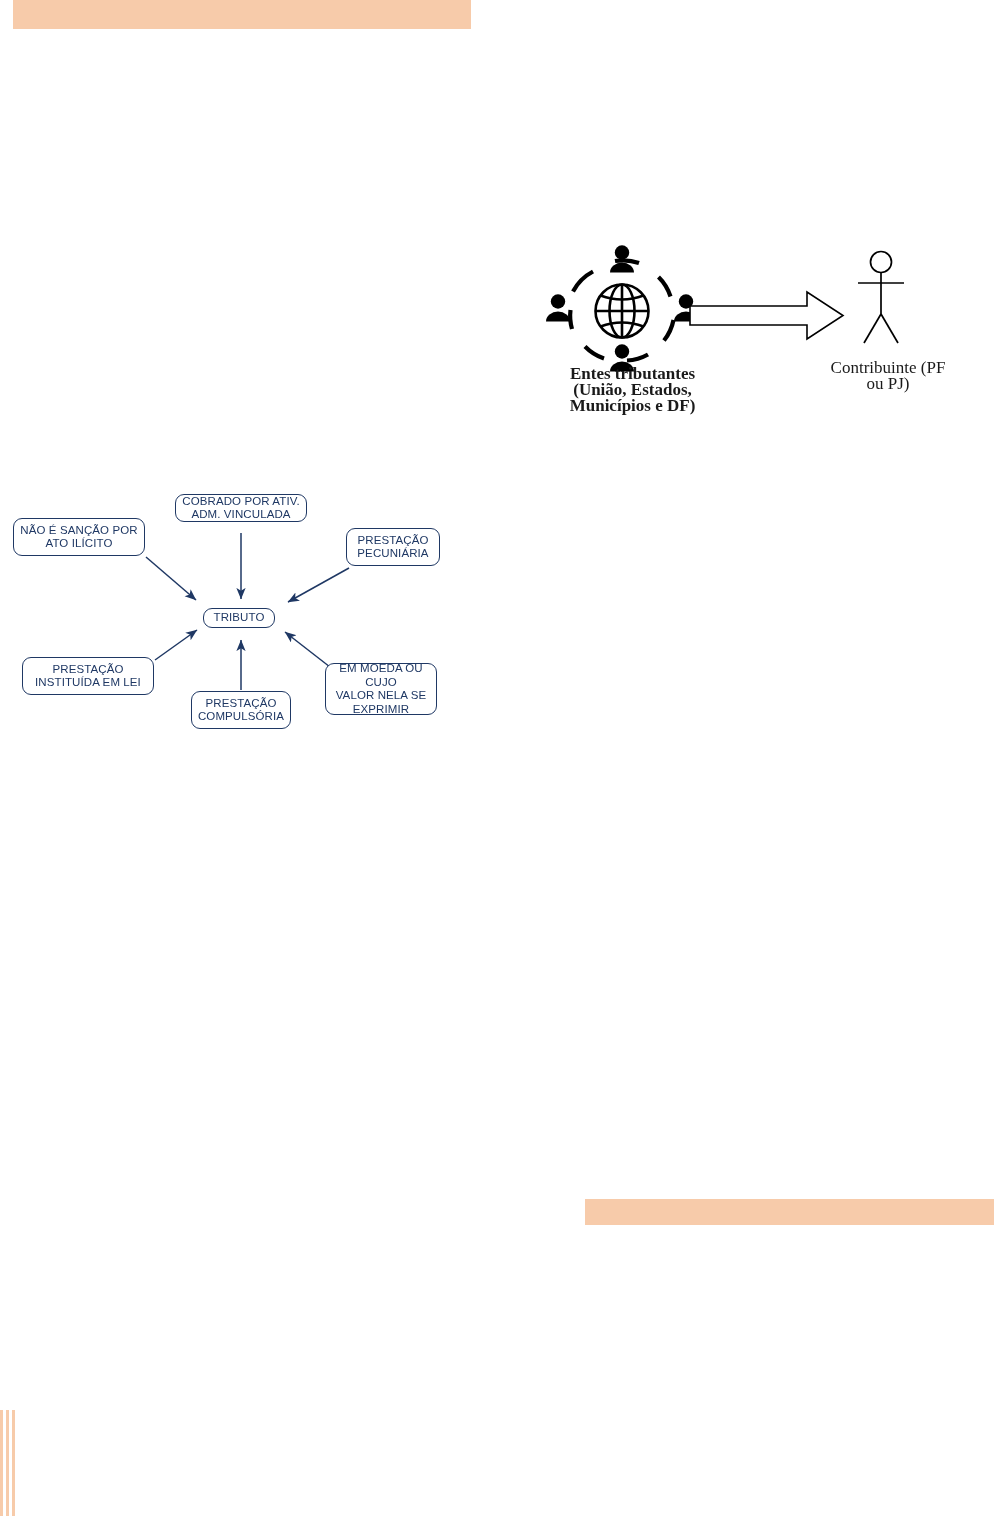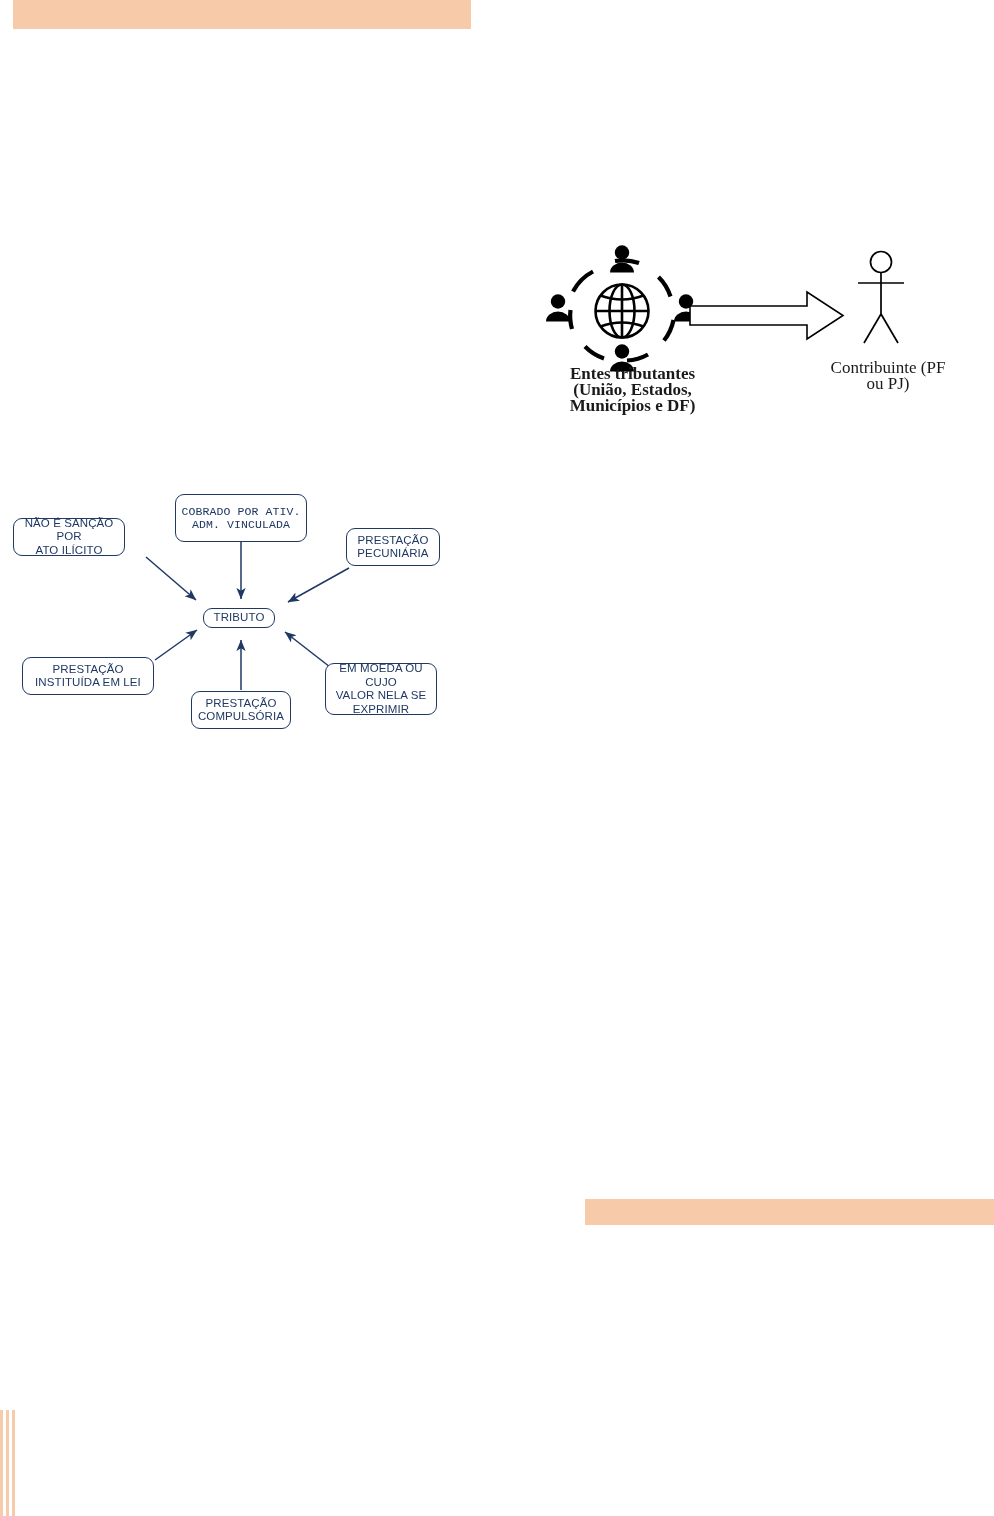--- a/index.html
+++ b/index.html
@@ -76,22 +76,22 @@
     font-size: 11.5px;
     line-height: 13.5px;
     letter-spacing: 0.1px;
     display: flex;
     align-items: center;
     justify-content: center;
     padding: 2px 4px;
   }
   .node span { display: block; width: 100%; white-space: pre-line; }
 
-  .n-sancao     { left: 13px;  top: 518px; width: 112px; height: 38px; }
-  .n-cobrado    { left: 175px; top: 494px; width: 132px; height: 48px; font-family: Liberation Mono, monospace; }
+  .n-sancao     { left: 13px;  top: 518px; width: 132px; height: 38px; }
+  .n-cobrado    { left: 175px; top: 494px; width: 132px; height: 28px; }
   .n-pecuniaria { left: 346px; top: 528px; width: 94px;  height: 38px; }
   .n-tributo    { left: 203px; top: 608px; width: 72px;  height: 20px; }
   .n-instituida { left: 22px;  top: 657px; width: 132px; height: 38px; }
   .n-compuls    { left: 191px; top: 691px; width: 100px; height: 38px; }
   .n-moeda      { left: 325px; top: 663px; width: 112px; height: 52px; }
 
   
   #illus {
     position: absolute;
     left: 540px;

